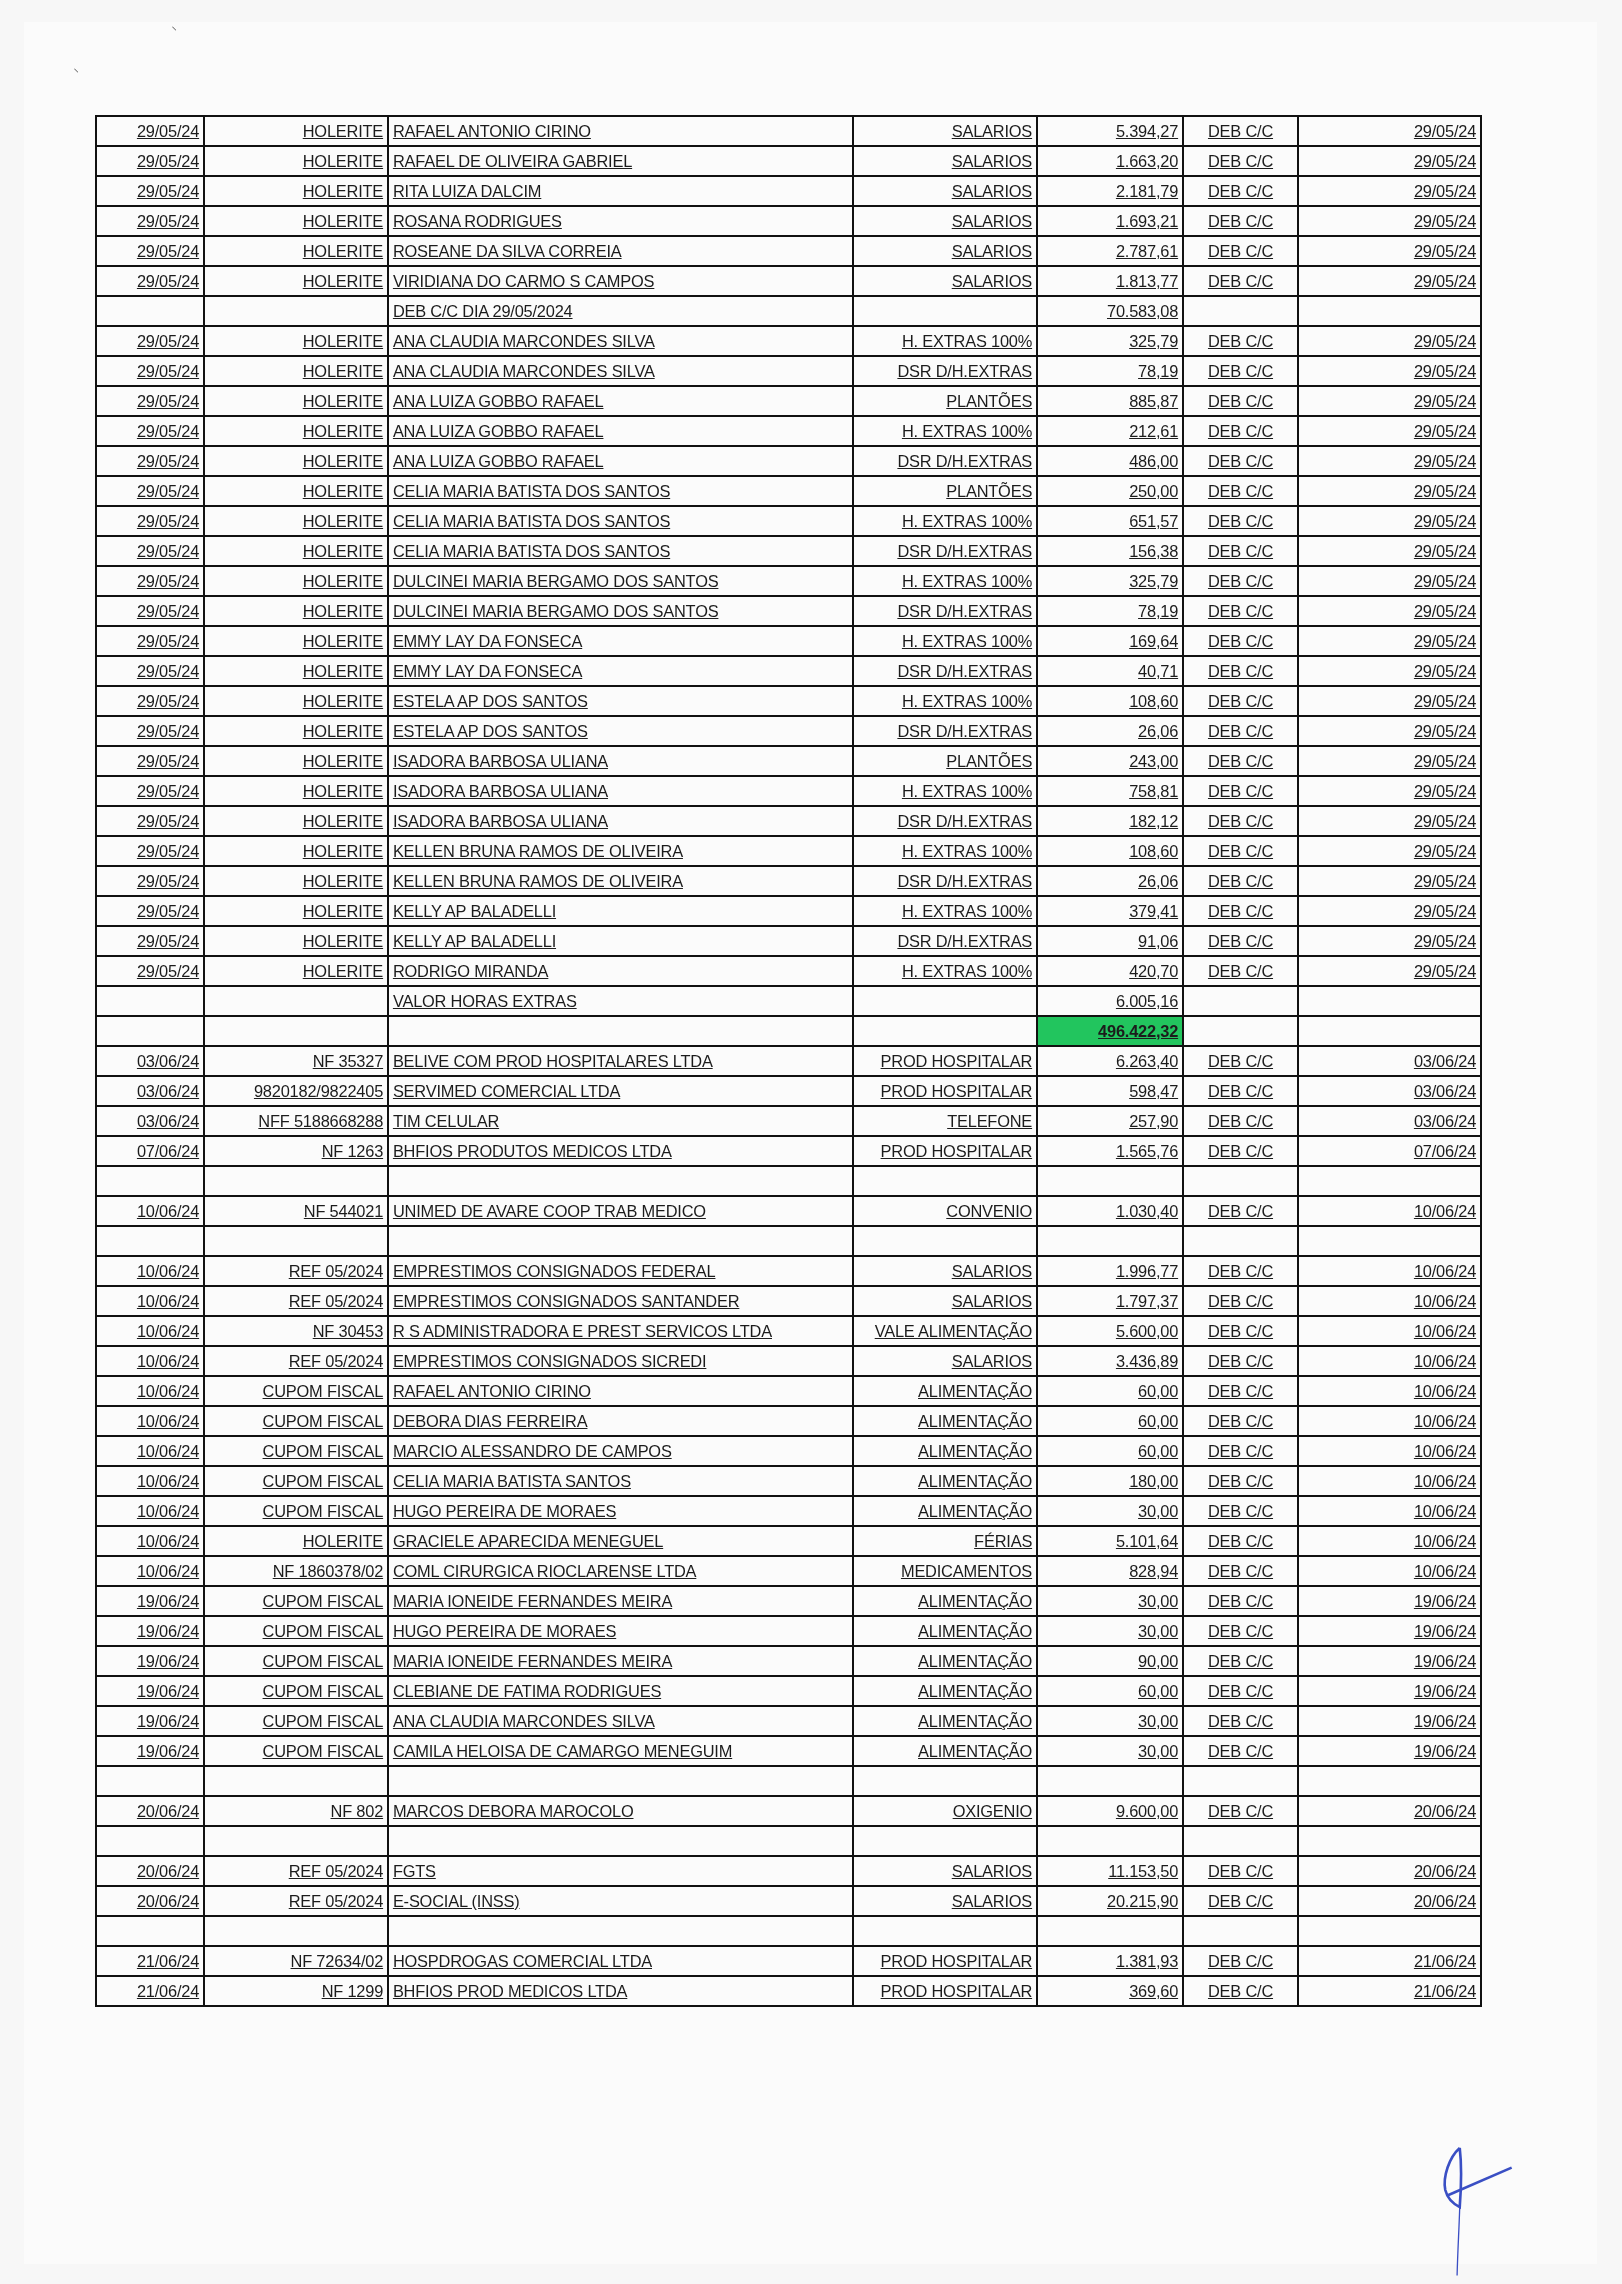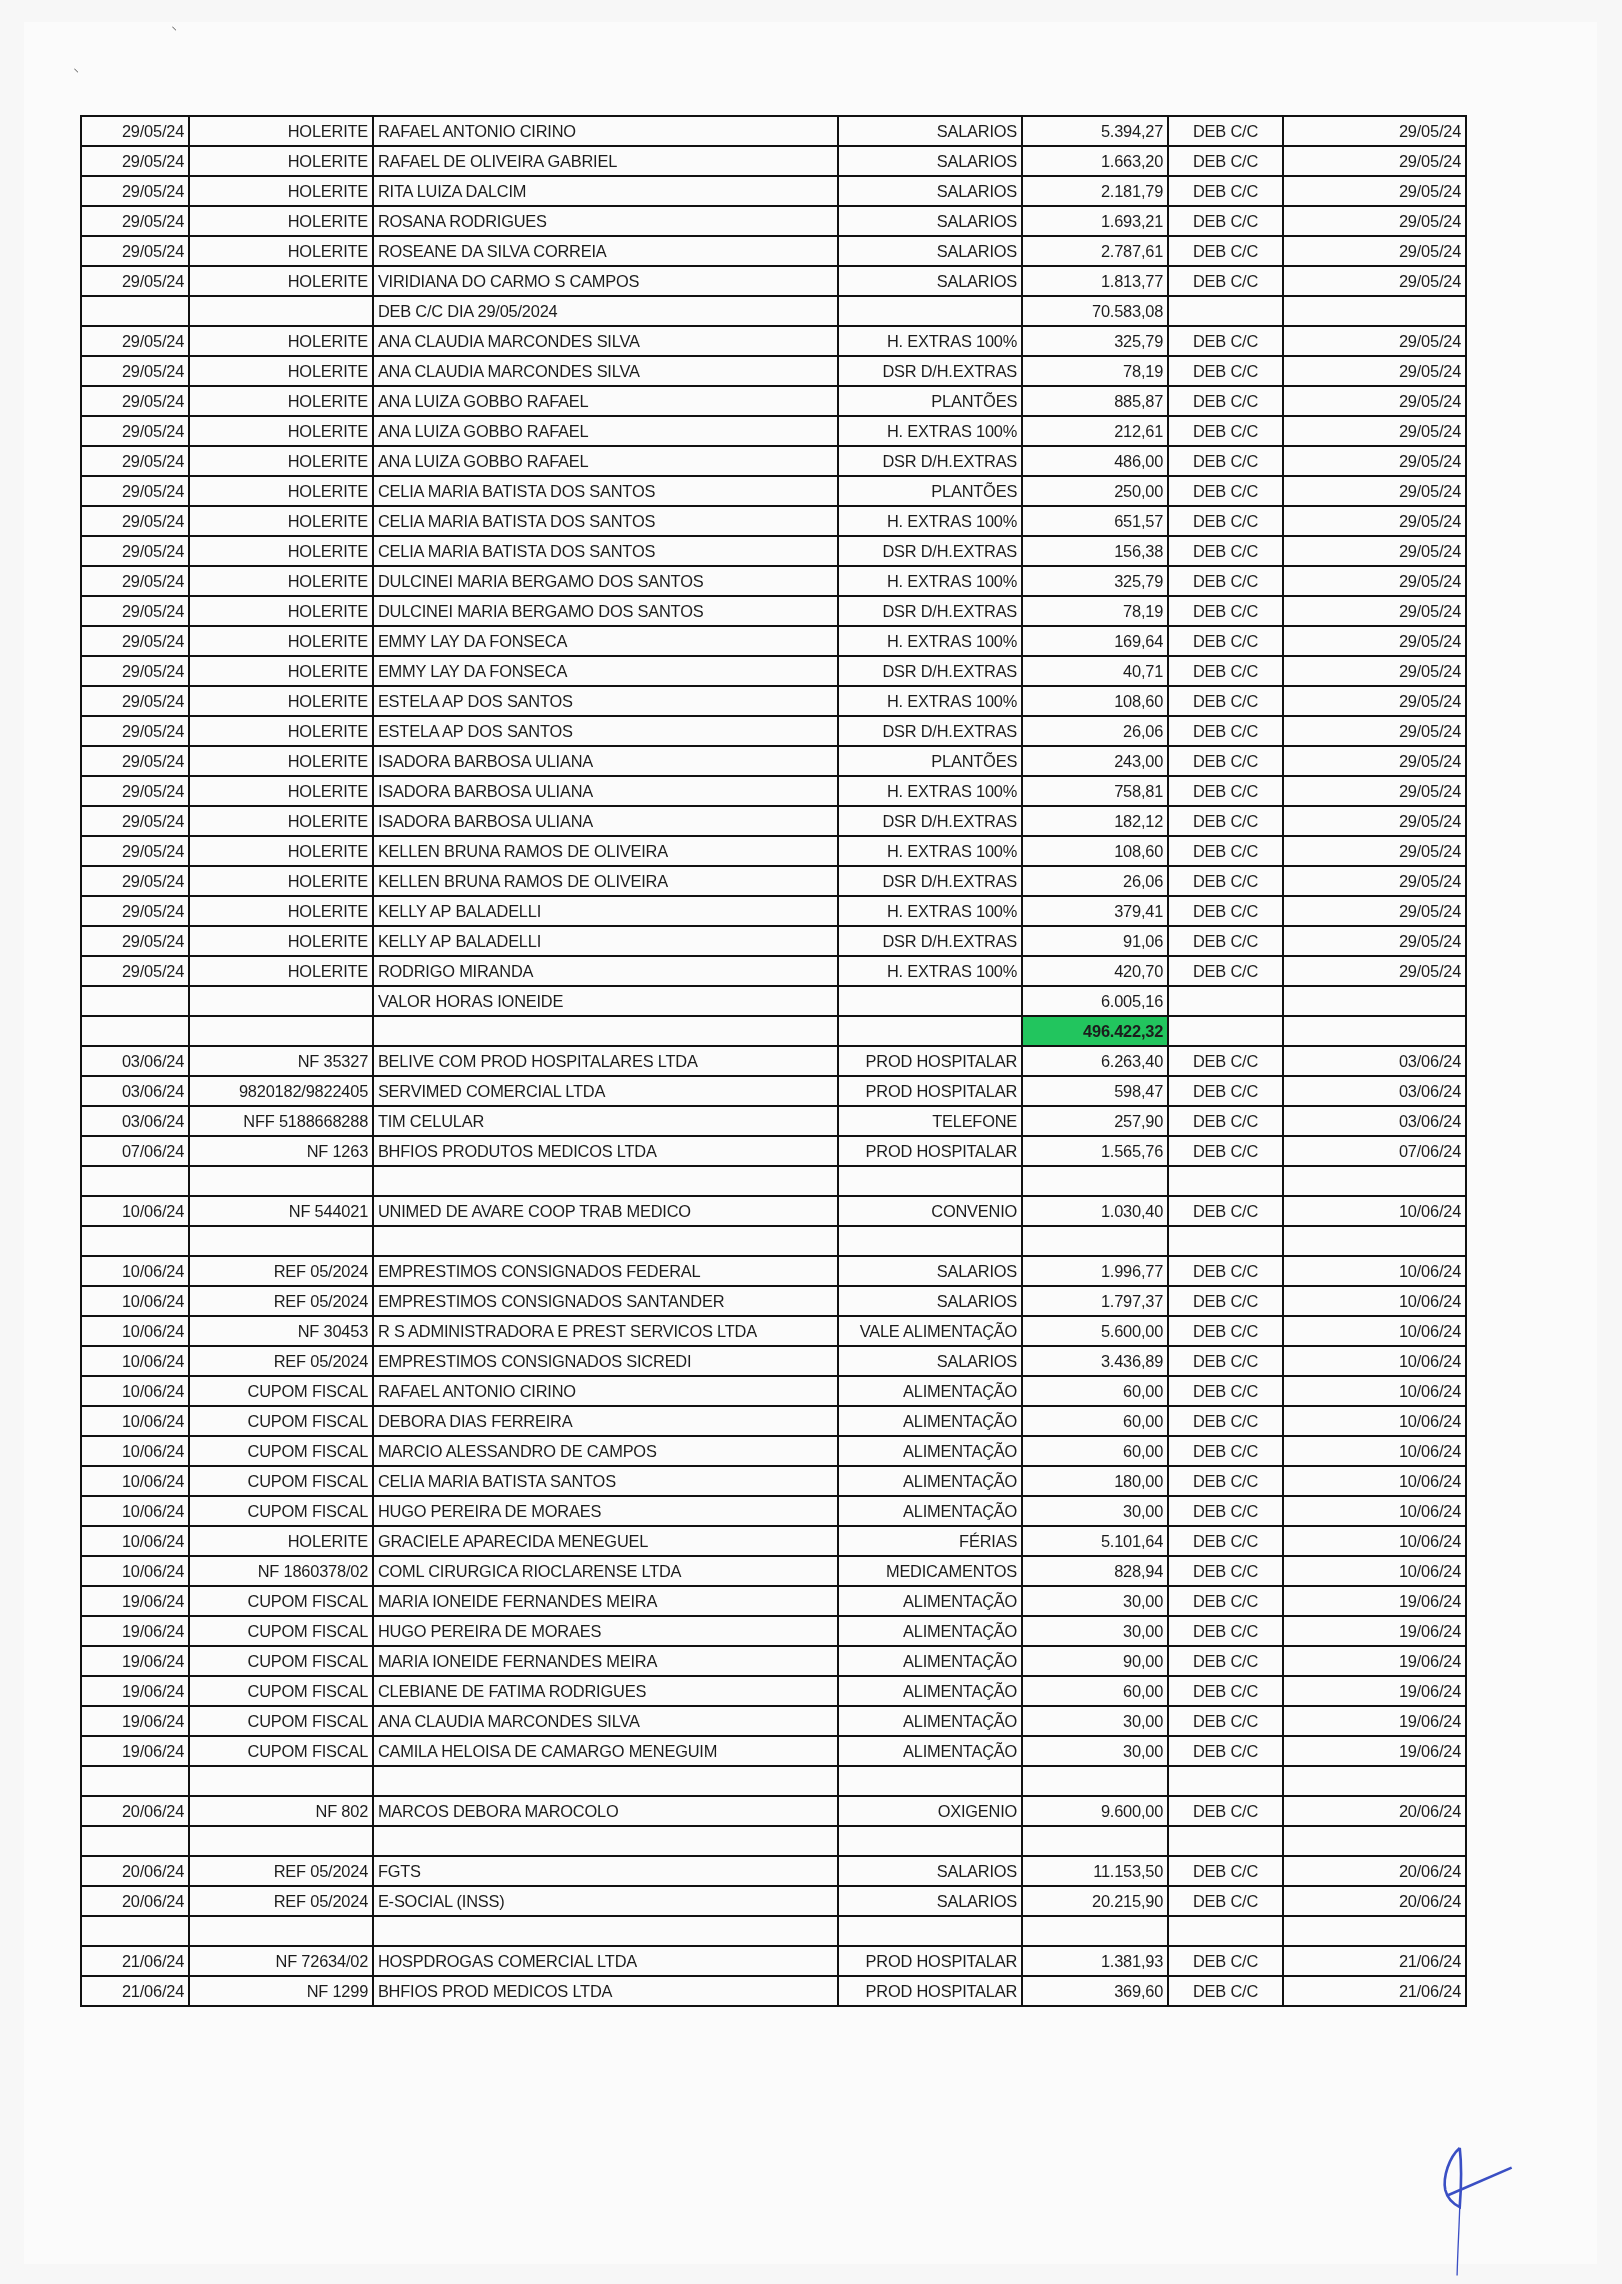--- a/index.html
+++ b/index.html
@@ -11,24 +11,25 @@
       color: #1c1c1c;
       overflow: hidden;
     }
     .page {
       position: absolute; left: 23.6px; top: 22px;
       width: 1573px; height: 2242px;
       background: #fbfbfb;
     }
     .scan-mark { position: absolute; color: #444; font-size: 10.5px; line-height: 10.5px; }
     table.ledger {
-      position: absolute; left: 80px; top: 115px;
+      position: absolute; left: 95px; top: 115px;
       border-collapse: collapse;
       table-layout: fixed;
       width: 1385px;
+      text-decoration: underline;
     }
     table.ledger td {
       border: 2px solid #111;
       height: 28px;
       padding: 0 3.9px;
       font-size: 16.4px;
       line-height: 28px;
       white-space: nowrap;
       overflow: hidden;
       letter-spacing: -0.2px;
@@ -320,21 +321,21 @@
         <td class="c-doc">HOLERITE</td>
         <td class="c-name">RODRIGO MIRANDA</td>
         <td class="c-cat">H. EXTRAS 100%</td>
         <td class="c-val">420,70</td>
         <td class="c-pay">DEB C/C</td>
         <td class="c-due">29/05/24</td>
       </tr>
       <tr>
         <td class="c-date"></td>
         <td class="c-doc"></td>
-        <td class="c-name label-right">VALOR  HORAS IONEIDE</td>
+        <td class="c-name label-right">VALOR  HORAS EXTRAS</td>
         <td class="c-cat"></td>
         <td class="c-val">6.005,16</td>
         <td class="c-pay"></td>
         <td class="c-due"></td>
       </tr>
       <tr>
         <td class="c-date"></td>
         <td class="c-doc"></td>
         <td class="c-name"></td>
         <td class="c-cat"></td>

